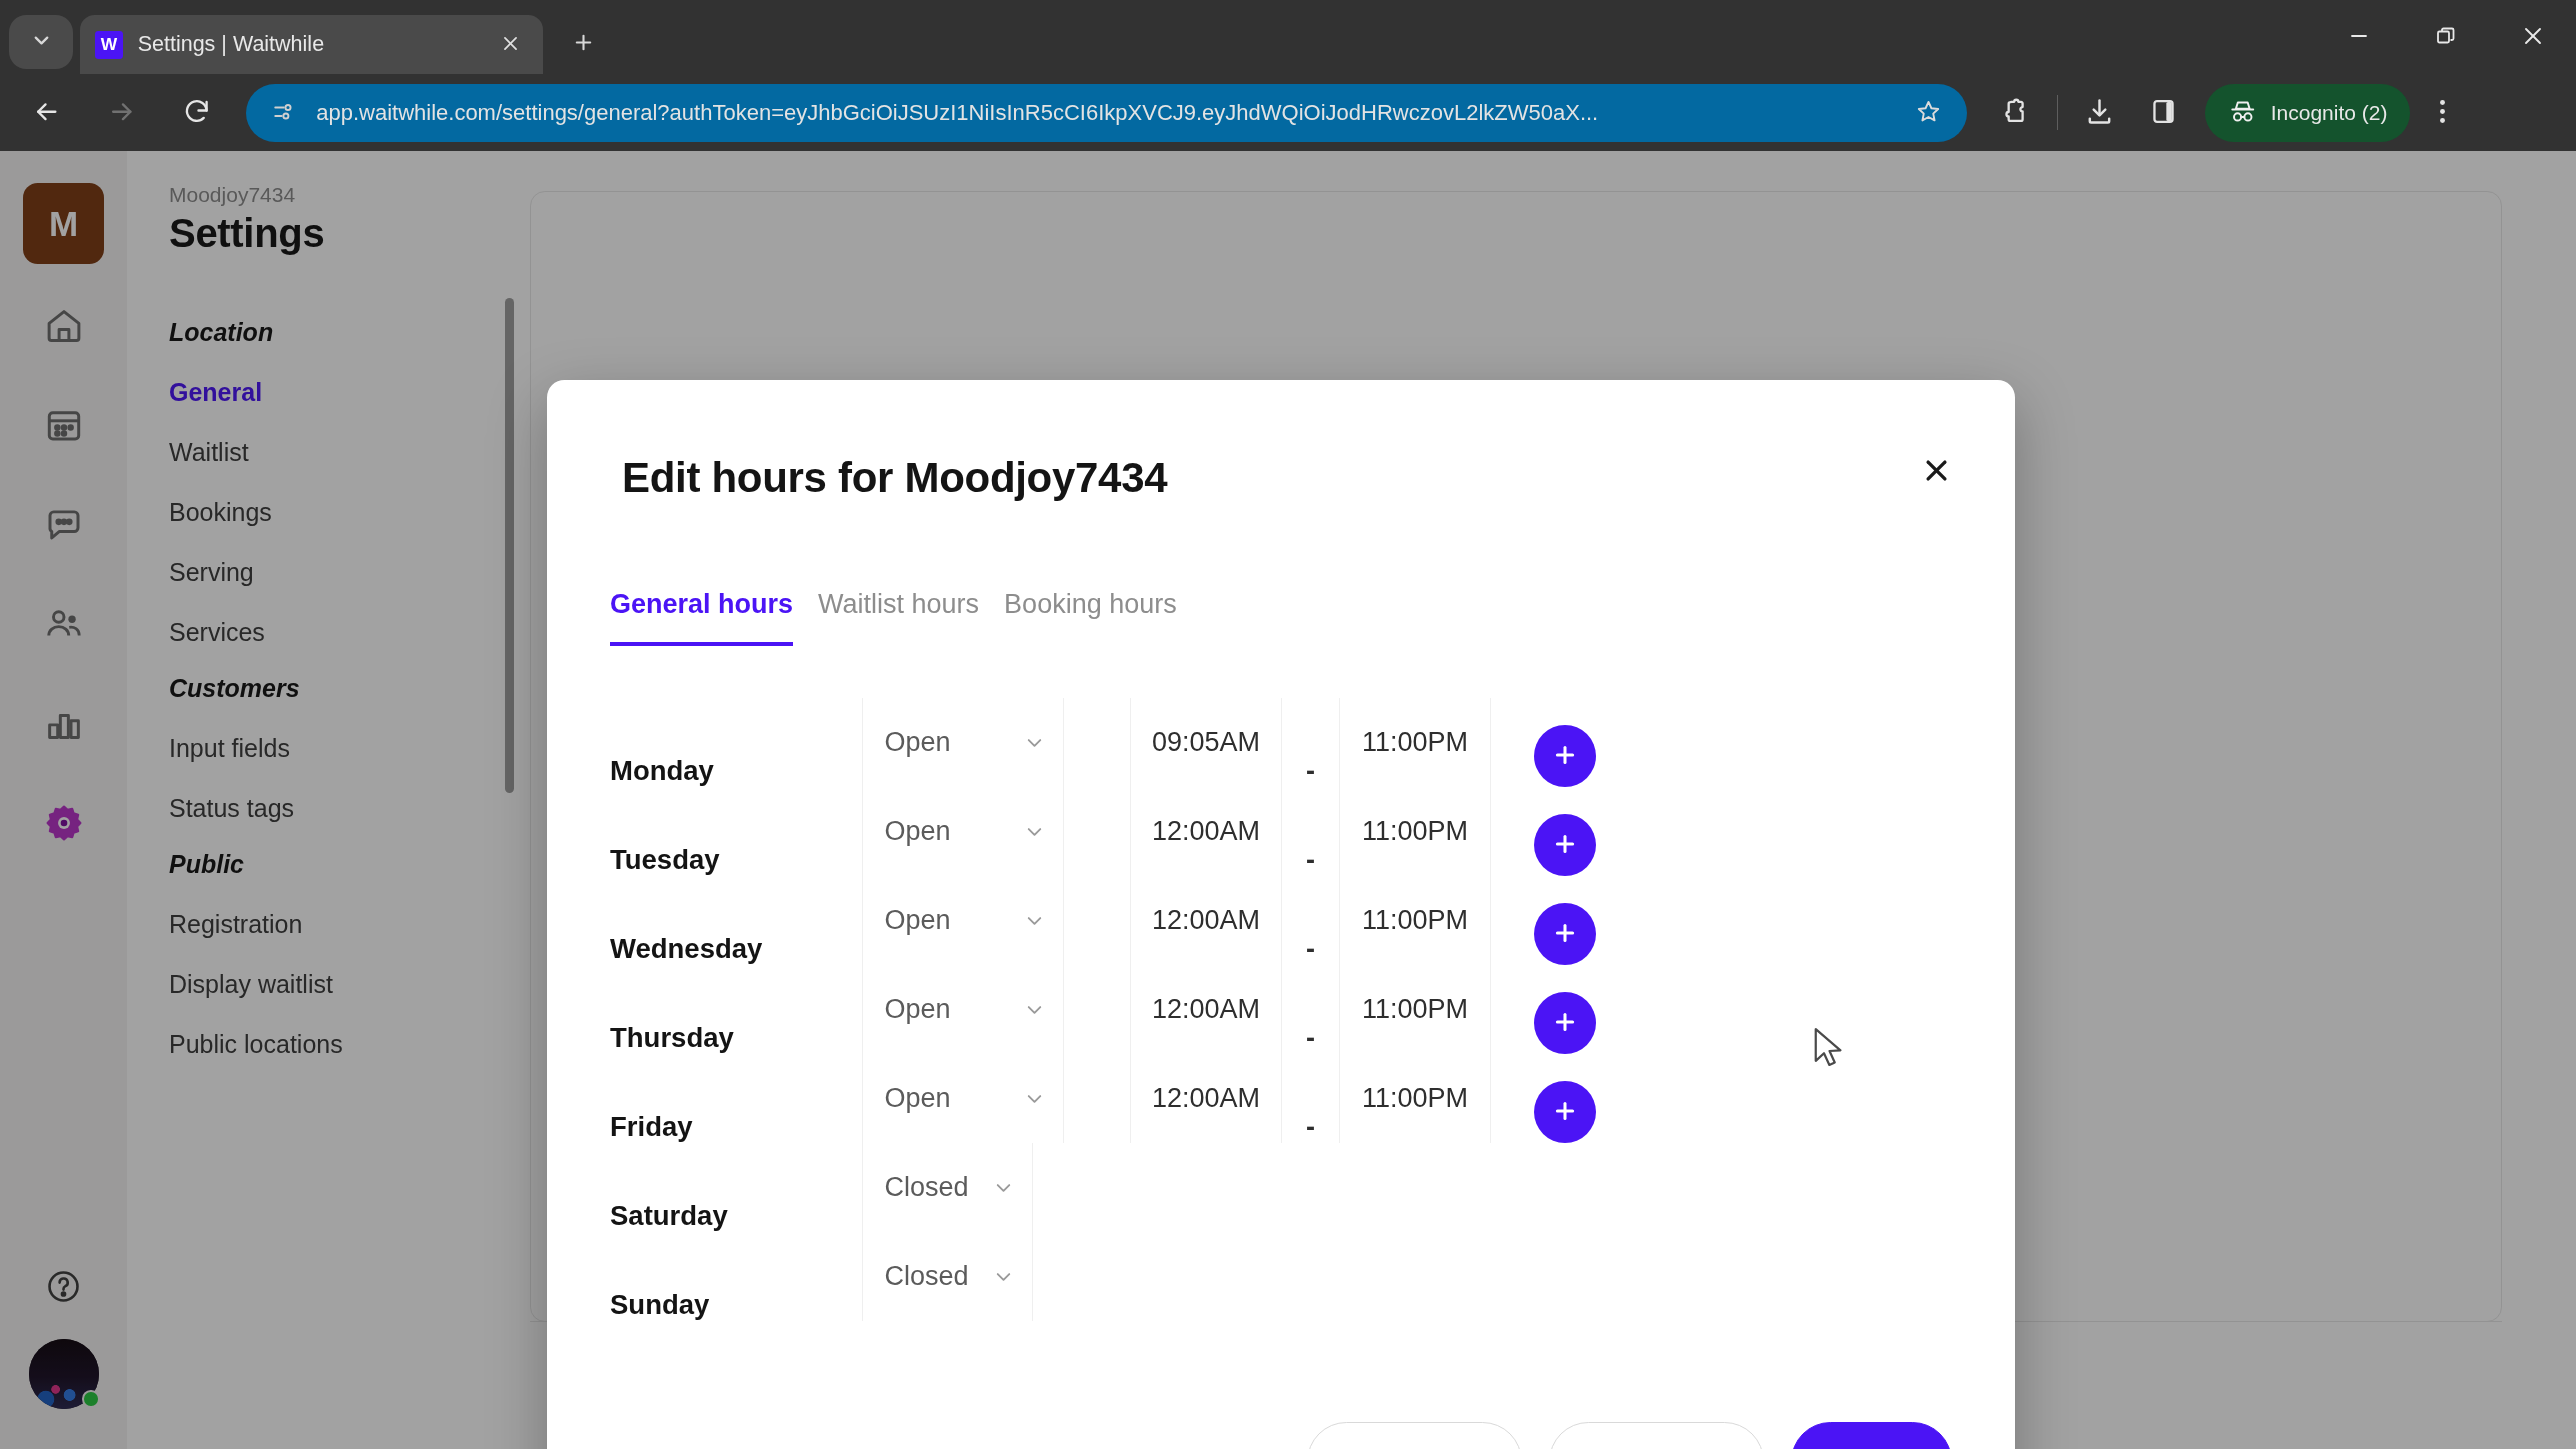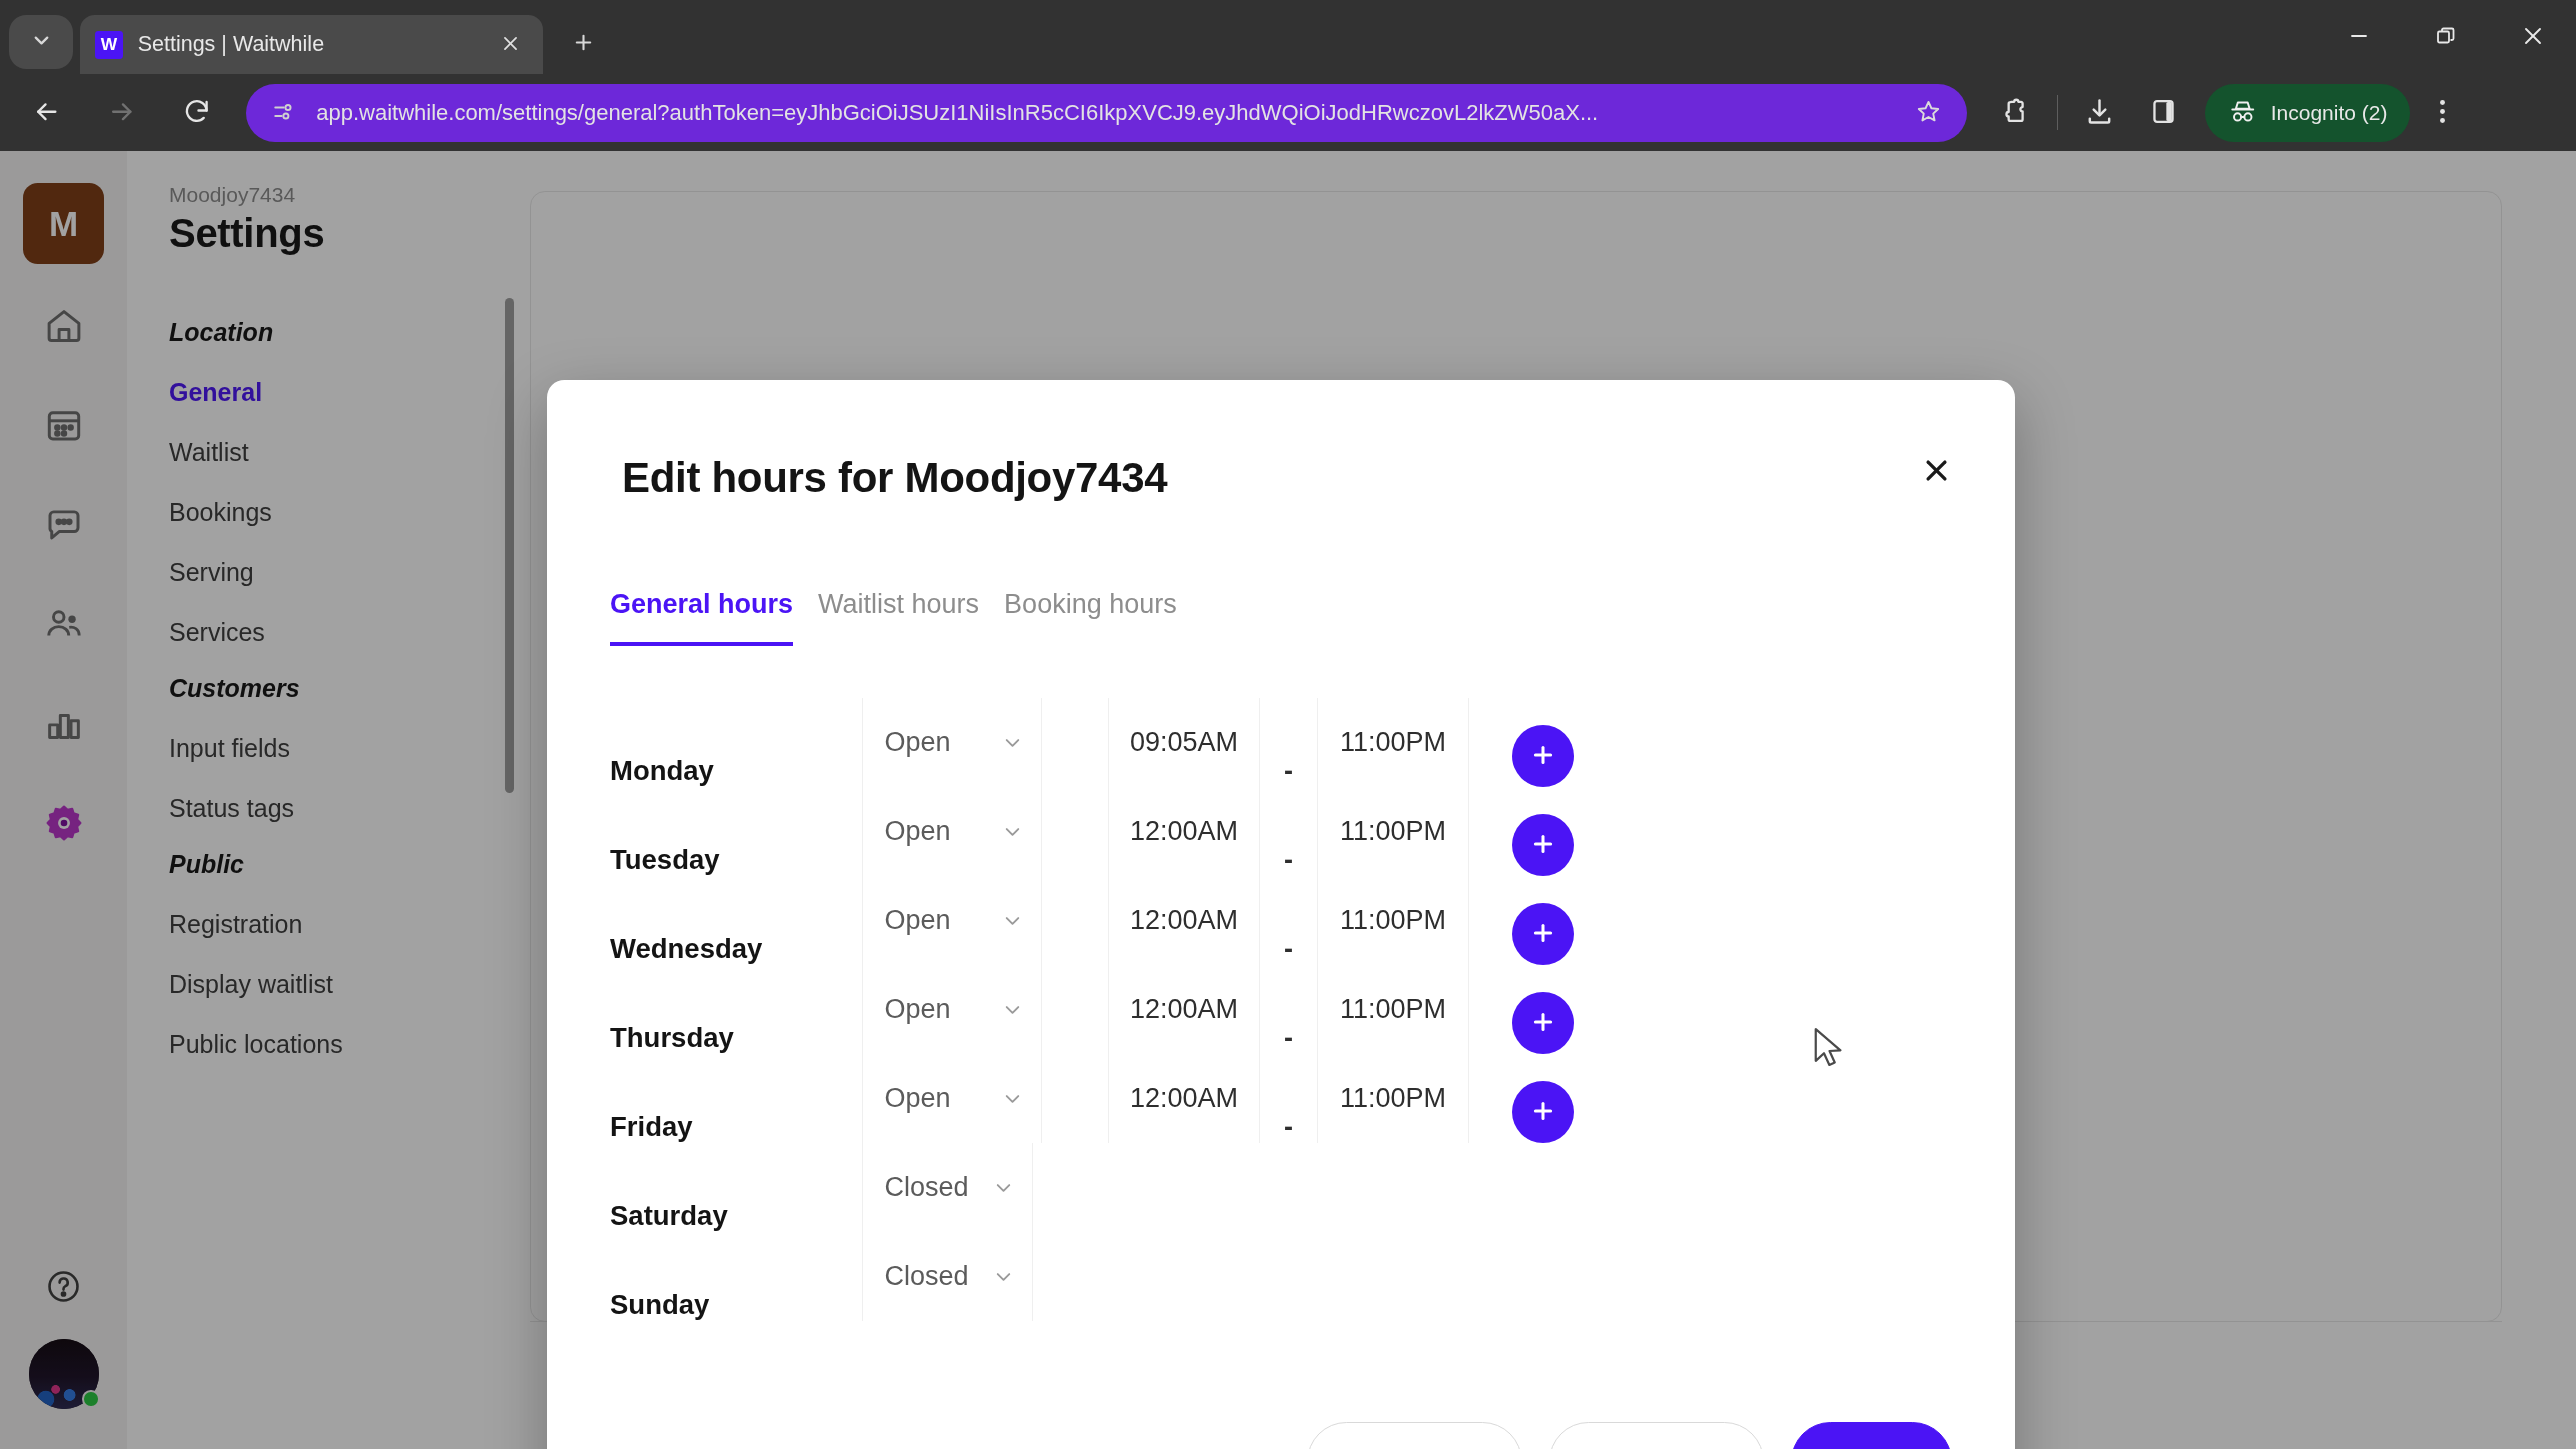--- a/index.html
+++ b/index.html
@@ -61,21 +61,21 @@
     background:#323232; display:flex; align-items:center;
   }
   .nav-btn { width:67px; height:67px; margin-left:8px; border-radius:50%;
              display:flex; align-items:center; justify-content:center; }
   .nav-btn svg { width:29.5px; height:29.5px; }
   .nav-btn.first { margin-left:13.4px; }
   .nav-btn.disabled { opacity:0.45; }
 
   .omnibox {
     flex:1 1 auto; height:58px; margin:0 16px 0 16px; max-width:1721px;
-    background:#6d28d9; border-radius:29.5px;
+    background:#0369a1; border-radius:29.5px;
     display:flex; align-items:center; padding:0 20px;
   }
   .omni-lead { width:35px; height:35px; flex:0 0 auto; display:flex; align-items:center; justify-content:center; }
   .omni-lead svg { width:25.5px; height:25.5px; }
   .omni-url {
     flex:1 1 auto; margin-left:14.8px; color:#e3e3e3; font-size:22px;
     white-space:nowrap; overflow:hidden; text-overflow:ellipsis;
   }
   .omni-star { width:38px; height:38px; flex:0 0 auto; display:flex; align-items:center; justify-content:center; }
   .omni-star svg { width:27px; height:27px; }
@@ -196,21 +196,21 @@
     border-bottom:4.7px solid transparent; white-space:nowrap;
   }
   .tab-item.active { color:#4b14f5; font-weight:700; border-bottom-color:#4b14f5; }
 
   .hours { margin:52px 0 0 63px; flex:1 1 auto; }
   .hour-row { display:flex; align-items:flex-end; height:89px; }
   .day-name {
     width:252px; flex:0 0 auto; color:#141414; font-size:27.5px; font-weight:700;
   }
   .status-select {
-    width:180px; flex:0 0 auto; height:89px; display:flex; align-items:center;
+    width:202px; flex:0 0 auto; height:89px; display:flex; align-items:center;
     justify-content:space-between; padding:0 17.4px 0 21.5px;
     border-left:1.3px solid #efefef; border-right:1.3px solid #efefef;
   }
   .status-select.closed { width:171px; }
   .status-text { color:#5b5b5b; font-size:27px; }
   .chev { width:23px; height:23px; flex:0 0 auto; }
   .spacer-cell { width:66px; flex:0 0 auto; }
   .time-field {
     width:152px; flex:0 0 auto; height:89px; display:flex; align-items:center;
     justify-content:center; border-left:1.3px solid #efefef; border-right:1.3px solid #efefef;

